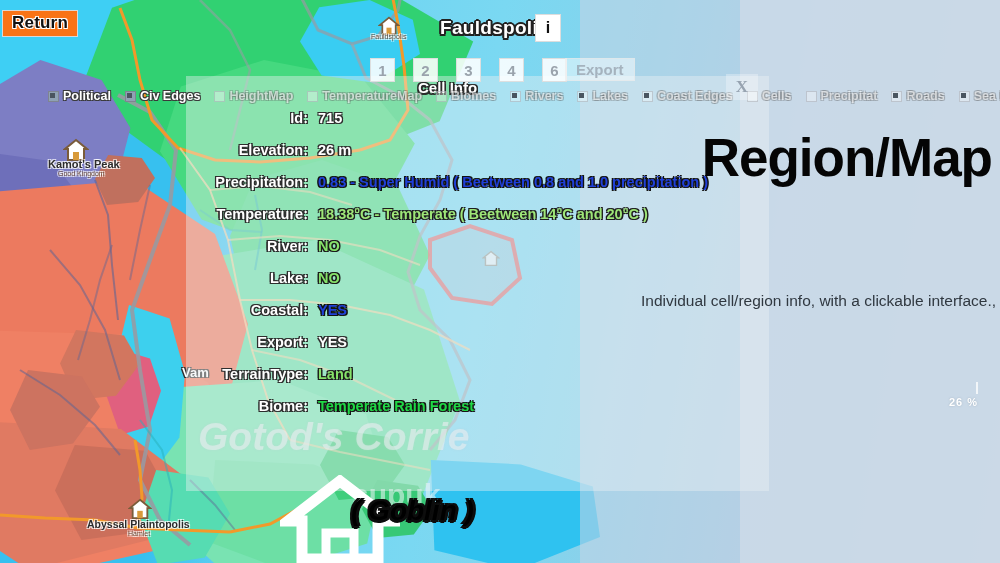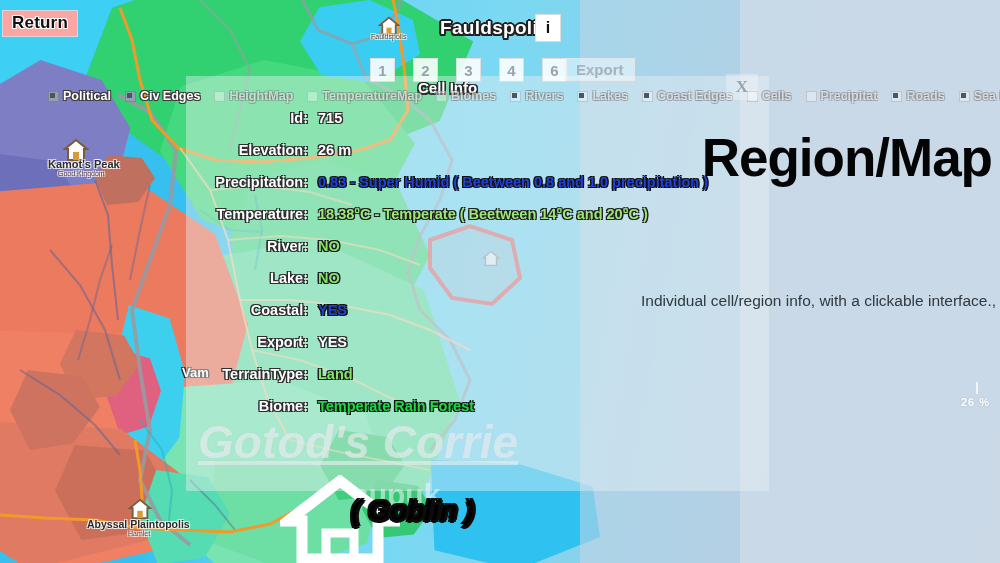--- a/index.html
+++ b/index.html
@@ -170,21 +170,21 @@
   }
   .right-wash2 {
     position:absolute;
     right:0; top:0; width:420px; height:563px;
     background: rgba(200,214,230,0.55);
   }
 
   
   .return-btn {
     position:absolute; left:2px; top:10px;
-    background:#fca5a5;
+    background:#f97316;
     color:#111;
     font-weight:bold;
     font-size:17px;
     padding:2px 9px 3px 9px;
     border:1px solid #d8d8d8;
     font-family:"Liberation Sans", sans-serif;
     letter-spacing:0.2px;
     text-shadow:-1px -1px 0 #fff,1px -1px 0 #fff,-1px 1px 0 #fff,1px 1px 0 #fff;
     cursor:pointer;
   }
@@ -353,21 +353,21 @@
   .overlay-sub {
     position:absolute;
     right:4px; top:292px;
     width:520px;
     text-align:right;
     font-size:15.5px;
     color:#303840;
     font-family:"Liberation Sans", sans-serif;
   }
   .pct-label {
-    position:absolute; right:10px; top:396px;
+    position:absolute; right:22px; top:396px;
     font-size:11px; color:#ffffff;
     font-weight:bold;
     letter-spacing:1px;
     text-shadow:0 0 2px rgba(160,175,190,0.9);
   }
   .pct-tick {
     position:absolute; right:22px; top:382px;
     width:2px; height:12px;
     background:rgba(255,255,255,0.75);
   }
@@ -389,25 +389,24 @@
   .watermark {
     position:absolute;
     font-weight:bold;
     color:rgba(255,255,255,0.55);
     white-space:nowrap;
     pointer-events:none;
     font-family:"Liberation Sans", sans-serif;
   }
   .wm-goto {
     left:198px; top:415px;
-    font-size:46px;
+    font-size:39px;
     font-style:italic;
     color:rgba(245,248,250,0.50);
     text-shadow:0 0 2px rgba(170,180,190,0.35);
-    text-decoration:underline;
   }
   .wm-sup {
     left:352px; top:478px;
     font-size:30px;
     color:rgba(240,245,248,0.55);
   }
   .wm-bottom {
     left:200px; top:535px;
     font-size:46px;
     font-style:italic;

